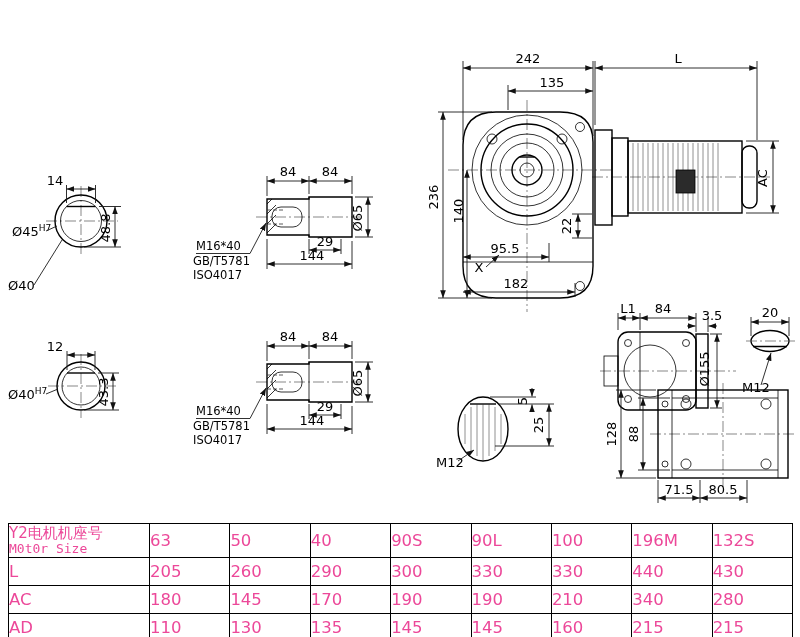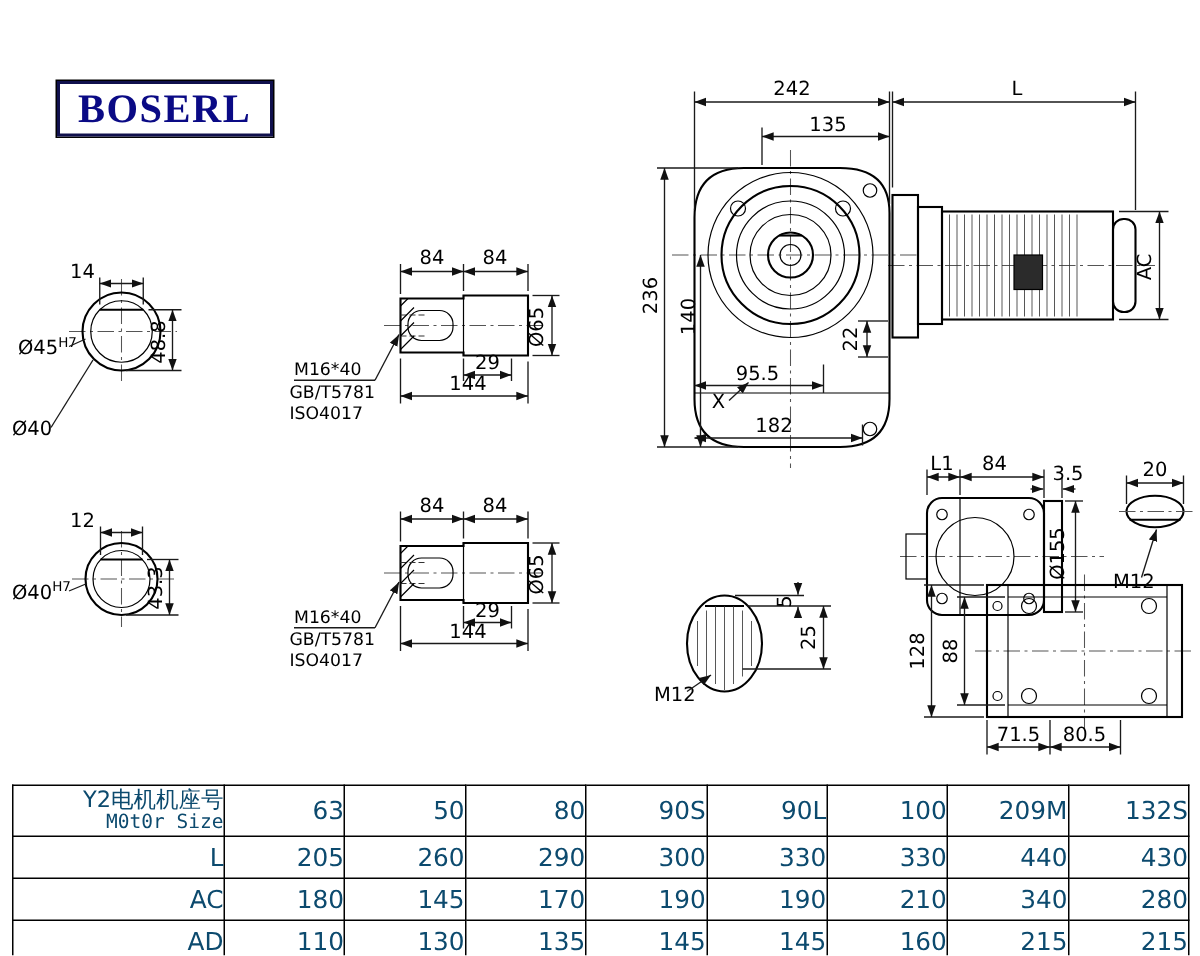--- a/index.html
+++ b/index.html
@@ -12,32 +12,31 @@
   .thin{stroke:#000;stroke-width:.8;fill:none}
   .fin{stroke:#333;stroke-width:.55;fill:none}
   .dim{stroke:#1a1a1a;stroke-width:.9;fill:none}
   .cl{stroke:#555;stroke-width:.7;fill:none;stroke-dasharray:11 3 2 3}
   .dash{stroke:#333;stroke-width:.8;fill:none;stroke-dasharray:4 2}
   .dark{fill:#2b2b2b;stroke:#000;stroke-width:.8}
   .dt{font:13px "DejaVu Sans",sans-serif;fill:#000;text-anchor:middle}
   .sm{font:11.5px "DejaVu Sans",sans-serif;fill:#000;text-anchor:start}
   .st{text-anchor:start}
   #dim-table{position:absolute;left:8px;top:523px;width:785px;border-collapse:collapse;table-layout:fixed;background:#fff}
-  #dim-table td{border:1.6px solid #000;text-align:right;vertical-align:middle;font-size:16.5px;color:#0c4a6e;padding:0;height:27px}
+  #dim-table td{border:1.6px solid #000;text-align:left;vertical-align:middle;font-size:16.5px;color:#ec4899;padding:0;height:27px}
   #dim-table td.first{width:140px}
   #dim-table tr.hd td{height:33px}
   #dim-table .cn{font-size:15px;line-height:17px}
   #dim-table .en{font:13px "DejaVu Sans Mono",monospace;line-height:14px}
 </style>
 </head>
 <body>
 
 <div id="page">
 
-  <div id="logo"><span>BOSERL</span></div>
 
   <svg width="800" height="520" viewBox="0 0 800 520">
     <defs>
       <marker id="ar" viewBox="0 0 10 8" refX="9.6" refY="4" markerWidth="9" markerHeight="7.2" orient="auto-start-reverse">
         <path d="M0,0.5L9.7,4L0,7.5Z" fill="#111"></path>
       </marker>
     </defs>
 
     <g>
       <line class="cl" x1="46" y1="221" x2="118" y2="221"></line>
@@ -300,25 +299,25 @@
 
   <table id="dim-table">
     <tbody>
       <tr class="hd">
         <td class="first">
           <div class="cn">Y2电机机座号</div>
           <div class="en">M0t0r Size</div>
         </td>
         <td>63</td>
         <td>50</td>
-        <td>80</td>
+        <td>40</td>
         <td>90S</td>
         <td>90L</td>
         <td>100</td>
-        <td>209M</td>
+        <td>196M</td>
         <td>132S</td>
       </tr>
       <tr>
         <td class="first">L</td>
         <td>205</td>
         <td>260</td>
         <td>290</td>
         <td>300</td>
         <td>330</td>
         <td>330</td>

